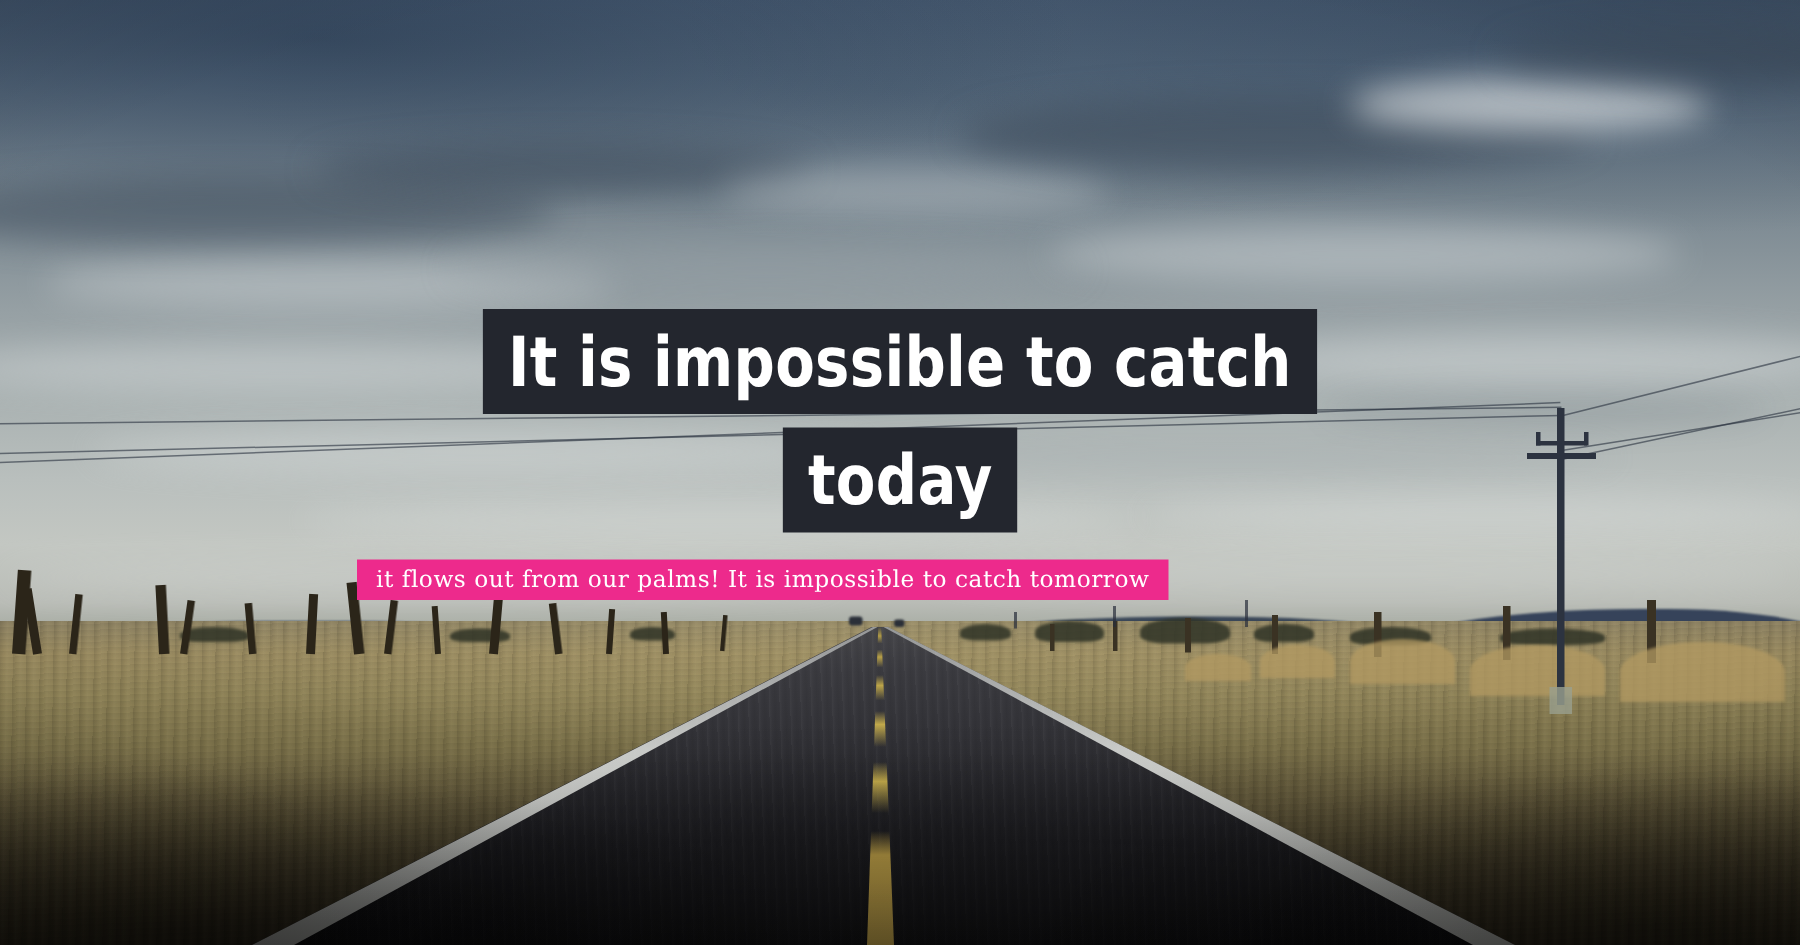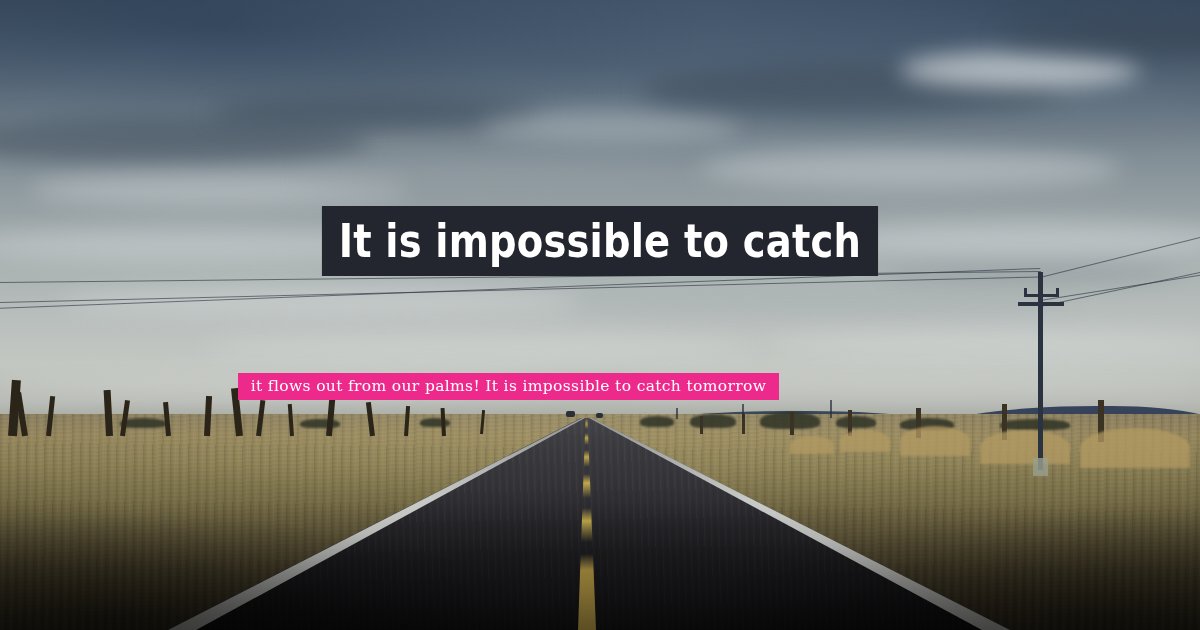--- a/index.html
+++ b/index.html
@@ -357,20 +357,21 @@
       <div class="pole-arm"></div>
       <div class="pole-mast"></div>
       <div class="pole-base"></div>
     </div>
 
     <div class="vignette"></div>
   </div>
 
   <div class="quote-block">
     <span class="q-row"><span class="q-line">It is impossible to catch</span></span>
+    <span class="q-row"><span class="q-line">today</span></span>
   </div>
 
   <div class="sub-wrap">
     <span class="sub">it flows out from our palms! It is impossible to catch tomorrow</span>
   </div>
 
 
 </div>
 
 </body></html>

